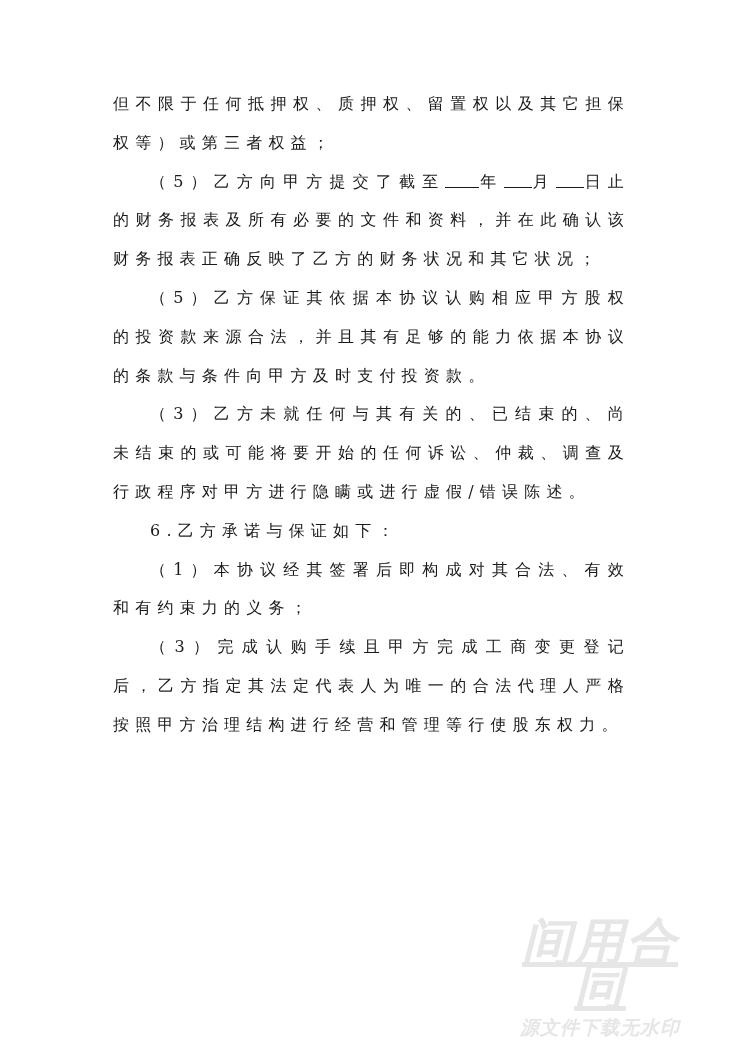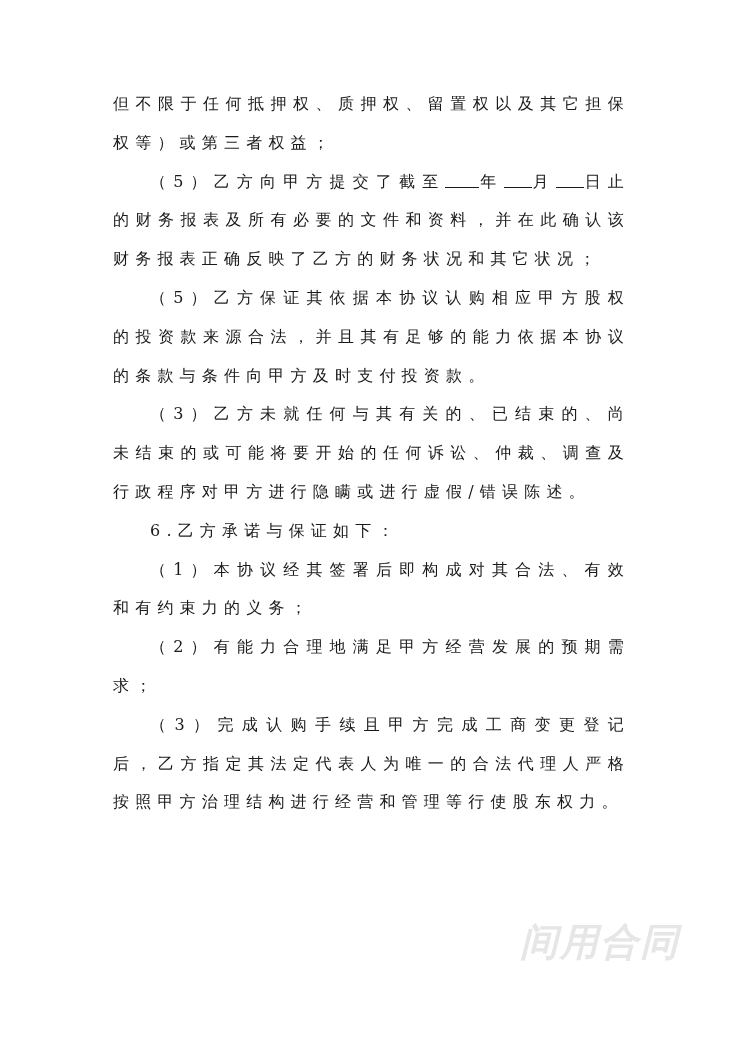--- a/index.html
+++ b/index.html
@@ -11,33 +11,33 @@
   .page { position: absolute; left: 113px; top: 85px; width: 517px; }
   .para {
     margin: 0; font-size: 16px; line-height: 38.8px;
     text-align: justify; text-align-last: left;
     letter-spacing: 6.2px; word-break: break-all;
   }
   .indent { text-indent: 37px; }
   .blank { display: inline-block; border-bottom: 1px solid #1a1a1a; height: 1.05em; vertical-align: -0.1em; }
   .b4 { width: 34px; } .b3 { width: 28px; }
   .watermark { position: absolute; left: 505px; top: 920px; width: 190px; text-align: center; color: #e6e6e6; font-family: "DejaVu Sans", sans-serif; font-weight: bold; font-style: italic; }
-  .wm-title { font-size: 38px; letter-spacing: 2px; line-height: 44px; }
+  .wm-title { font-size: 50px; letter-spacing: 2px; line-height: 44px; text-decoration: underline; }
   .wm-sub { font-size: 19px; letter-spacing: 1px; line-height: 26px; margin-top: 6px; }
 </style>
 </head>
 <body>
 
 <div class="page">
   <p class="para">但不限于任何抵押权、质押权、留置权以及其它担保权等）或第三者权益；</p>
   <p class="para indent"><span>（5）乙方向甲方提交了截至</span><span class="blank b4"></span><span>年</span><span class="blank b3"></span><span>月</span><span class="blank b3"></span><span>日止的财务报表及所有必要的文件和资料，并在此确认该财务报表正确反映了乙方的财务状况和其它状况；</span></p>
   <p class="para indent">（5）乙方保证其依据本协议认购相应甲方股权的投资款来源合法，并且其有足够的能力依据本协议的条款与条件向甲方及时支付投资款。</p>
   <p class="para indent">（3）乙方未就任何与其有关的、已结束的、尚未结束的或可能将要开始的任何诉讼、仲裁、调查及行政程序对甲方进行隐瞒或进行虚假/错误陈述。</p>
   <p class="para indent">6.乙方承诺与保证如下：</p>
   <p class="para indent">（1）本协议经其签署后即构成对其合法、有效和有约束力的义务；</p>
-  <p class="para indent">（2）有能力合理地满足甲方经营发展的预期需求；</p>
   <p class="para indent">（3）完成认购手续且甲方完成工商变更登记后，乙方指定其法定代表人为唯一的合法代理人严格按照甲方治理结构进行经营和管理等行使股东权力。</p>
 
 </div>
 
 <div class="watermark">
   <div class="wm-title">间用合同</div>
+  <div class="wm-sub">源文件下载无水印</div>
 </div>
 
 </body></html>

